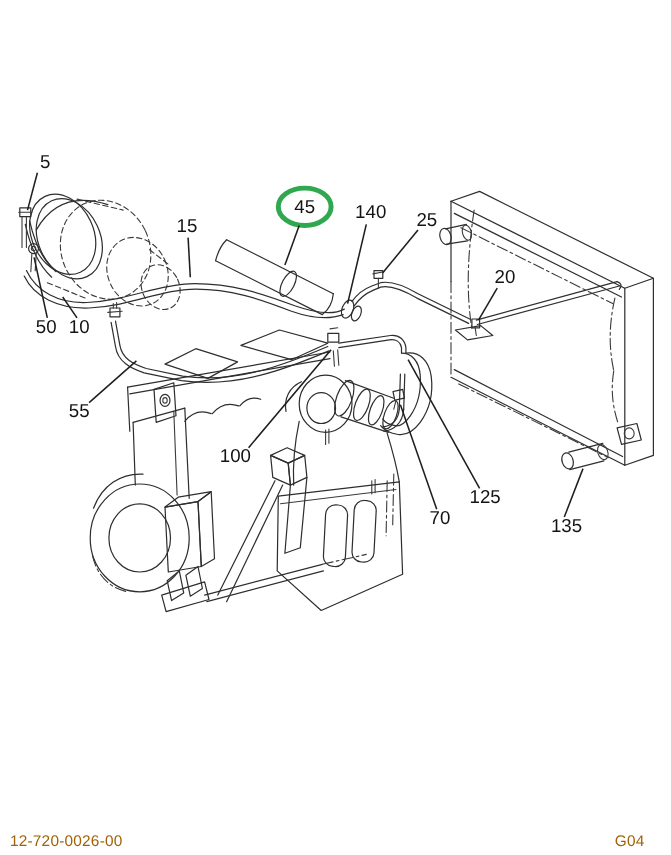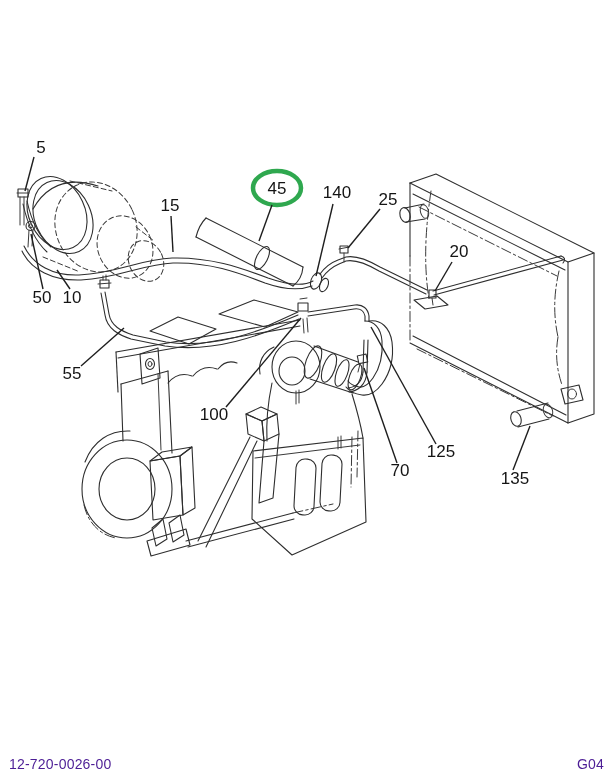--- a/index.html
+++ b/index.html
@@ -4,23 +4,23 @@
 <style>
   html,body{margin:0;padding:0;background:#ffffff;}
   .page{position:relative;width:610px;height:777px;background:#ffffff;overflow:hidden;
         font-family:"Liberation Sans", sans-serif;}
   svg{position:absolute;top:0;left:0;}
   .stroke{fill:none;stroke:#2e2e2e;stroke-width:1.1;stroke-linecap:round;stroke-linejoin:round;}
   .thin{fill:none;stroke:#3a3a3a;stroke-width:1;stroke-linecap:round;}
   .dashed{fill:none;stroke:#3a3a3a;stroke-width:1;stroke-dasharray:5 3;stroke-linecap:round;}
   .phantom{fill:none;stroke:#3a3a3a;stroke-width:1;stroke-dasharray:10 3 2.5 3;stroke-linecap:round;}
   .callout-text{font-family:"Liberation Sans", sans-serif;font-size:17px;fill:#141414;}
-  .footer-text{position:absolute;top:756px;font-size:14px;color:#4c1d95;letter-spacing:0.2px;}
+  .footer-text{position:absolute;top:756px;font-size:14px;color:#a16207;letter-spacing:0.2px;}
   .footer-left{left:9px;}
-  .footer-right{right:6px;}
+  .footer-right{right:24px;}
 </style>
 </head>
 <body>
 
 <div class="page">
 
   <svg id="diagram" width="610" height="777" viewBox="0 0 610 777">
 
     <g>
       <ellipse class="stroke" cx="57" cy="213" rx="28" ry="38" transform="rotate(-25 57 213)"></ellipse>

